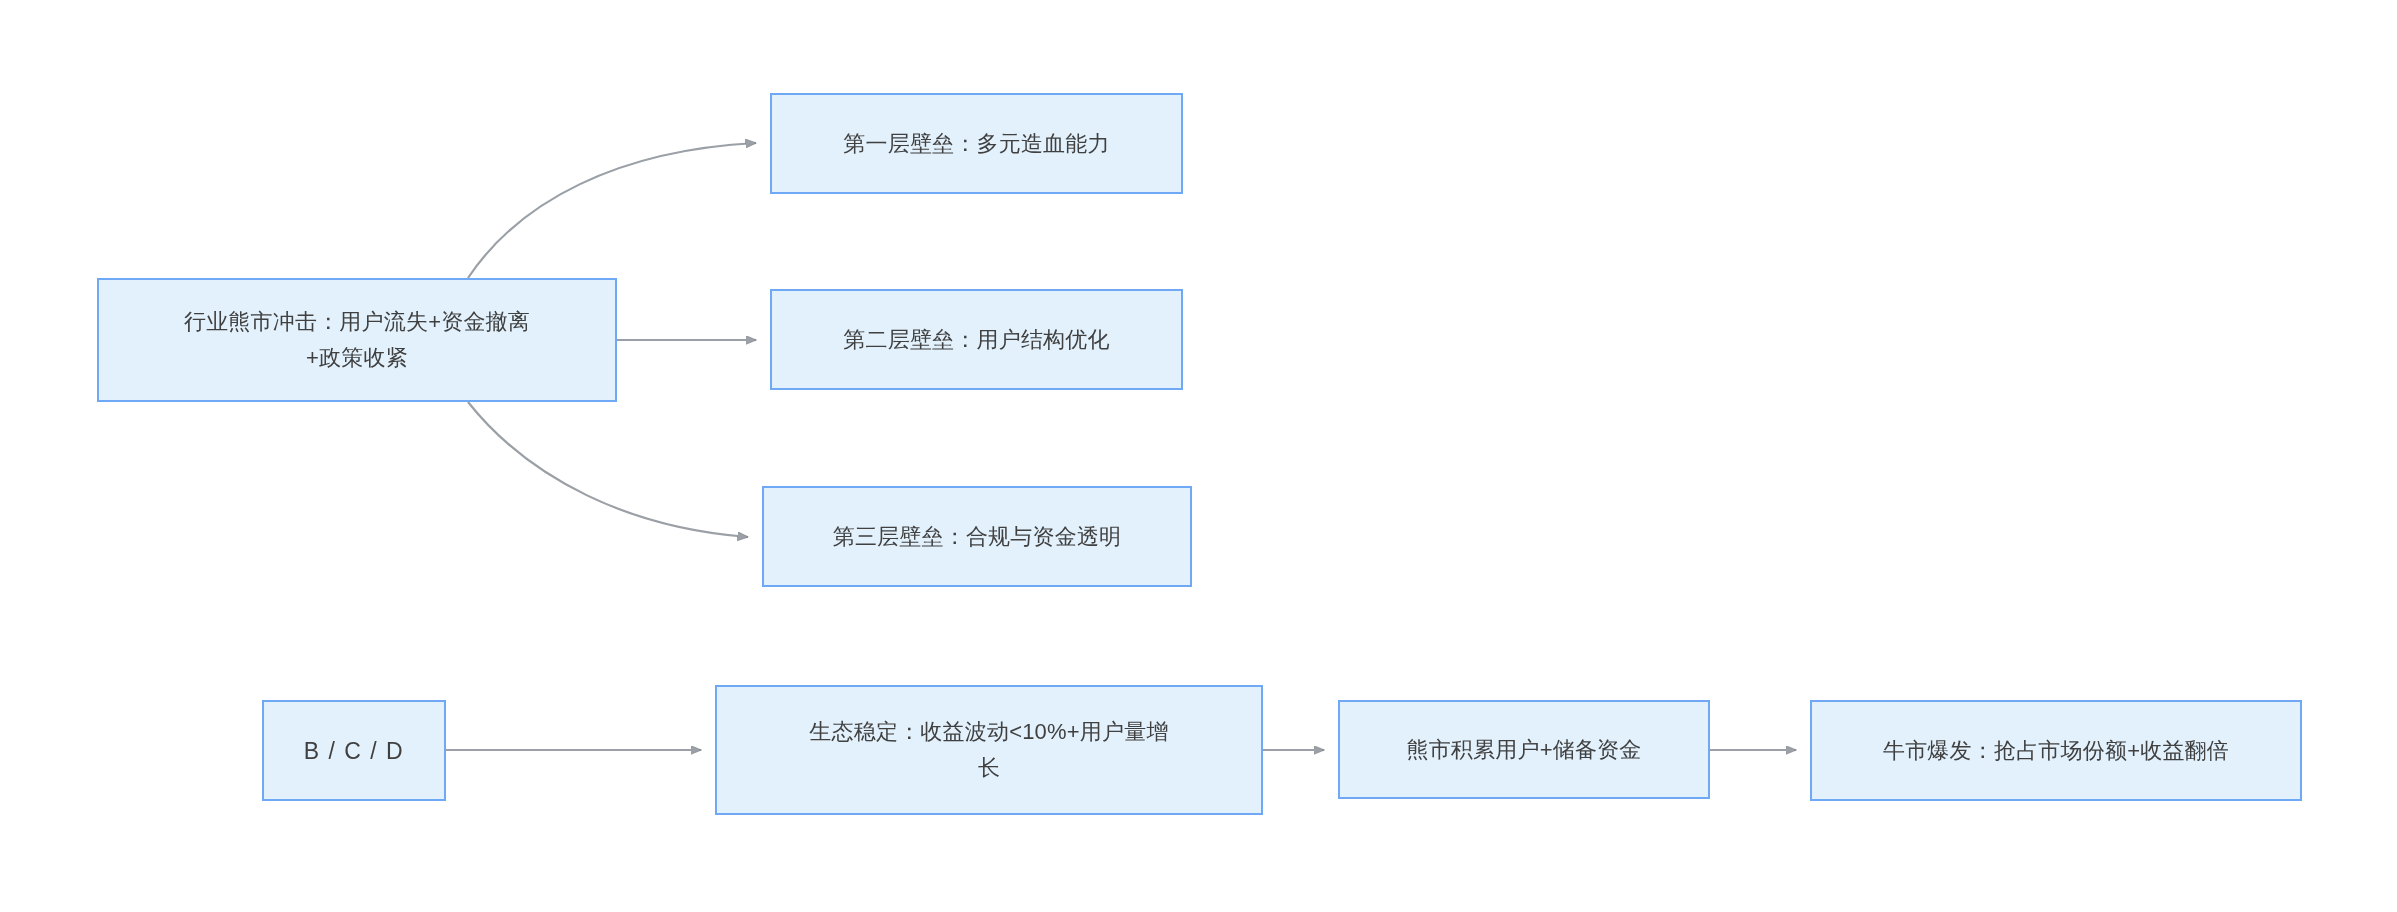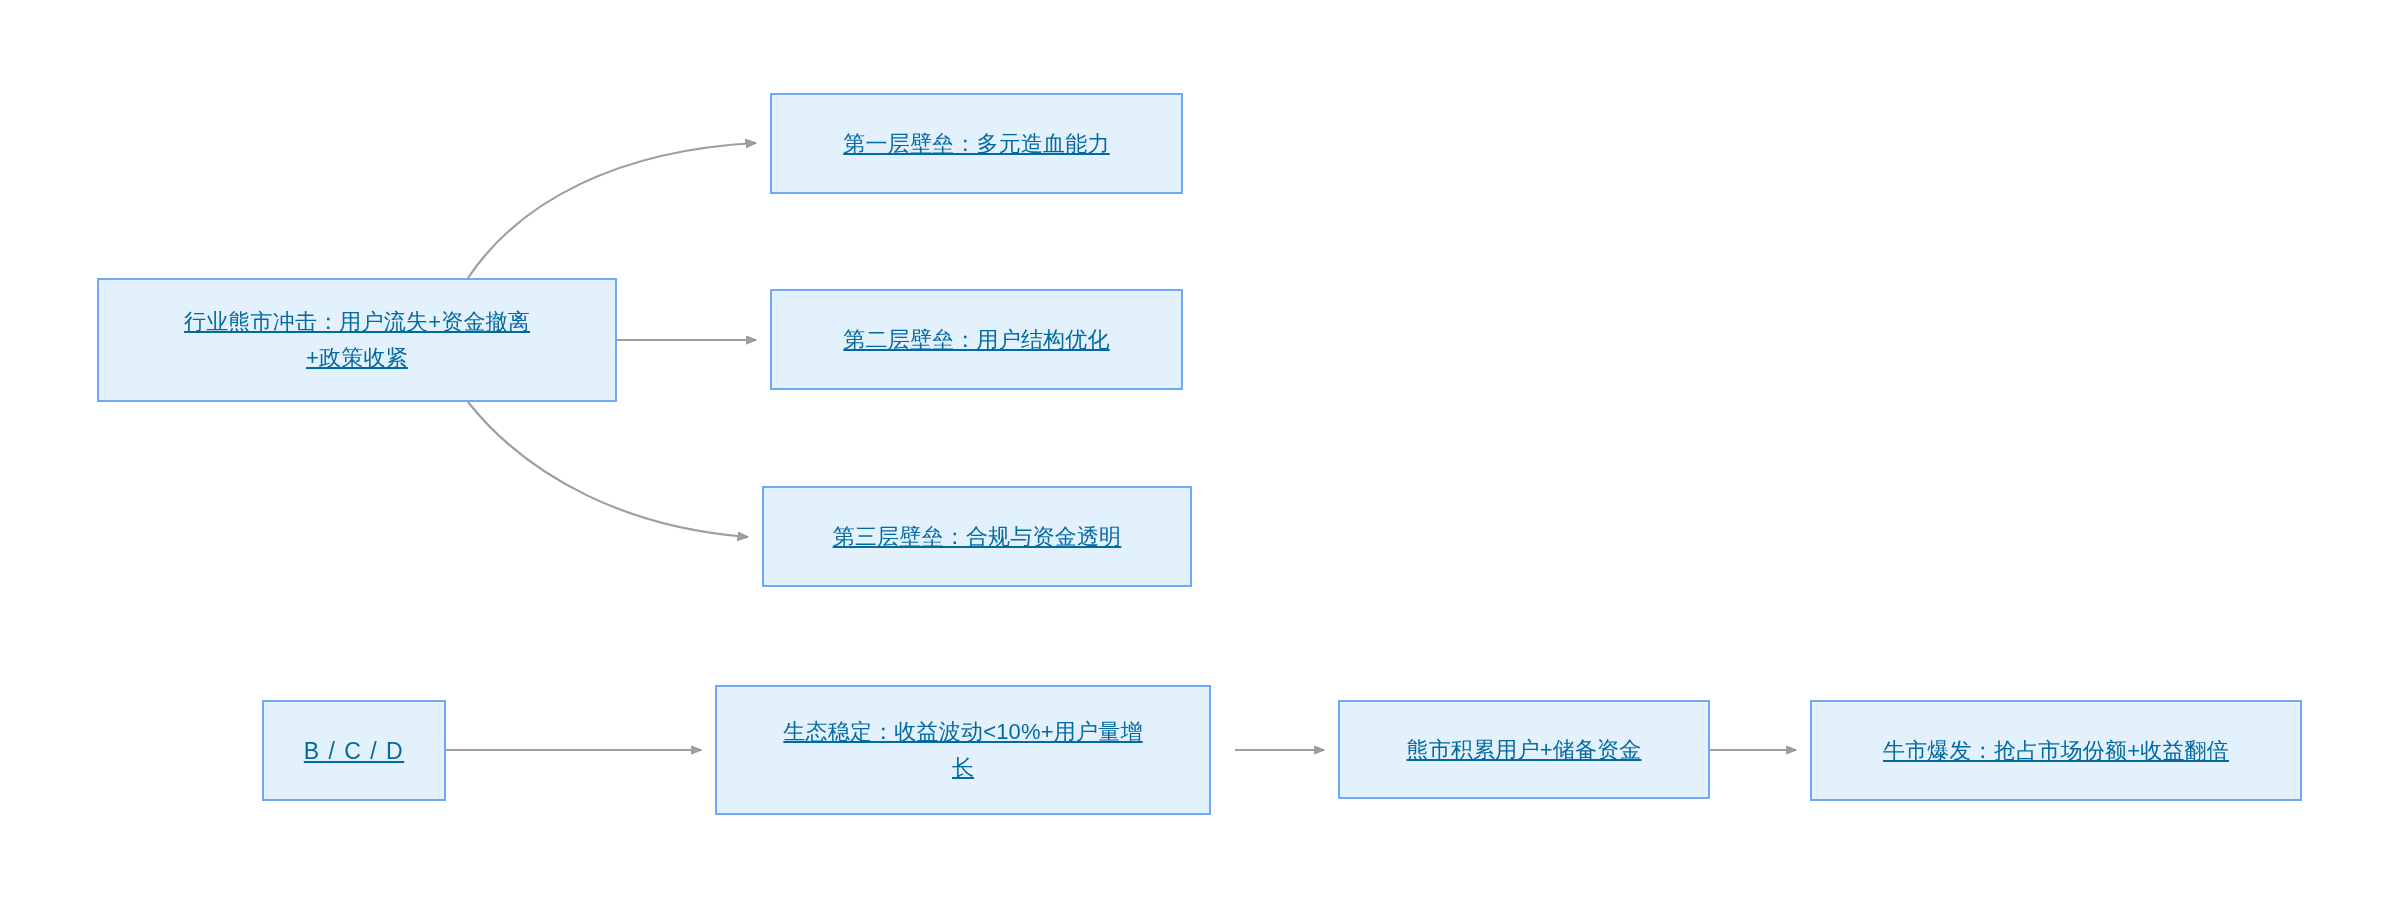--- a/index.html
+++ b/index.html
@@ -29,26 +29,25 @@
   }
   .node {
     position: absolute;
     box-sizing: border-box;
     background: #e2f1fc;
     border: 2px solid #6fa8f5;
     display: flex;
     align-items: center;
     justify-content: center;
     text-align: center;
-    color: #0369a1;
+    color: #404040;
     font-size: 22px;
     line-height: 36px;
     letter-spacing: 0.2px;
     padding: 4px 28px;
-    text-decoration: underline;
   }
   .node-label {
     display: block;
     width: 100%;
     white-space: pre-line;
   }
   .node-bcd {
     font-size: 23px;
     letter-spacing: 1.5px;
   }
@@ -92,21 +91,21 @@
   </div>
 
   <div class="node" style="left:762px; top:486px; width:430px; height:101px;text-align:center;">
     <span class="node-label">第三层壁垒：合规与资金透明</span>
   </div>
 
   <div class="node node-bcd" style="left:262px; top:700px; width:184px; height:101px;">
     <span class="node-label">B / C / D</span>
   </div>
 
-  <div class="node" style="left:715px; top:685px; width:496px; height:130px;">
+  <div class="node" style="left:715px; top:685px; width:548px; height:130px;">
     <span class="node-label">生态稳定：收益波动&lt;10%+用户量增
 长</span>
   </div>
 
   <div class="node" style="left:1338px; top:700px; width:372px; height:99px;">
     <span class="node-label">熊市积累用户+储备资金</span>
   </div>
 
   <div class="node" style="left:1810px; top:700px; width:492px; height:101px;">
     <span class="node-label">牛市爆发：抢占市场份额+收益翻倍</span>

